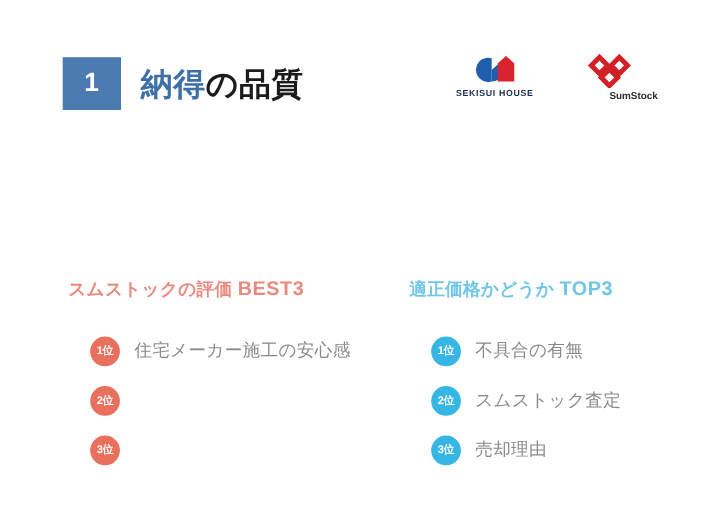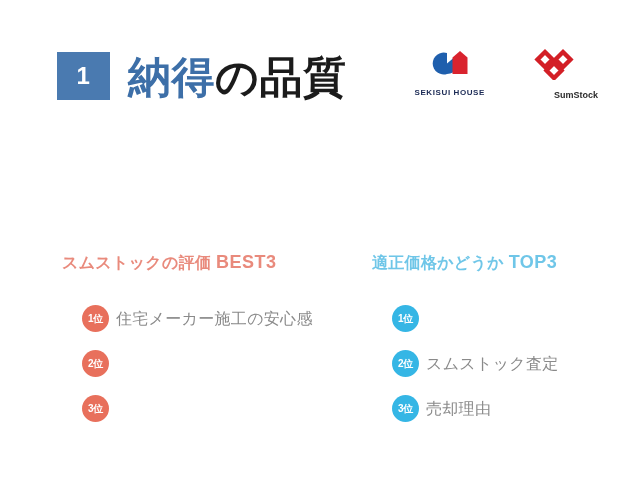--- a/index.html
+++ b/index.html
@@ -44,21 +44,21 @@
     color: #ffffff;
     font-size: 24px;
     font-weight: bold;
     line-height: 1;
     letter-spacing: 0.5px;
   }
   .title {
     position: absolute;
     left: 128px;
     top: 54px;
-    font-size: 43px;
+    font-size: 29px;
     font-weight: bold;
     line-height: 46px;
     white-space: nowrap;
     letter-spacing: 0.5px;
   }
   .title-accent { color: #3d6fa8; }
   .title-rest   { color: #1b1b1b; }
 
   
   .logos {
@@ -69,21 +69,21 @@
     align-items: flex-start;
     gap: 26px;
   }
   .logo-block {
     display: flex;
     flex-direction: column;
     align-items: center;
   }
   .logo-mark { display: block; }
   .logo-word {
-    margin-top: 11px;
+    margin-top: 3px;
     font-size: 8px;
     font-weight: bold;
     letter-spacing: 0.6px;
     line-height: 1;
     white-space: nowrap;
   }
   .logo-word.sekisui { color: #1b2a55; }
   .logo-word.sumstock {
     color: #2b2b2b;
     font-size: 9px;
@@ -159,21 +159,21 @@
     font-size: 10px;
     font-weight: bold;
     line-height: 1;
     letter-spacing: -0.3px;
     margin-left: 20px;
   }
   .column.left  .rank-badge { background: #e8705c; }
   .column.right .rank-badge { background: #35b6e5; }
 
   .item-label {
-    margin-left: 7px;
+    margin-left: 13px;
     font-size: 16px;
     color: #8a8a8a;
     line-height: 22px;
     white-space: nowrap;
     letter-spacing: 0.3px;
   }
 </style>
 </head>
 <body>
 
@@ -237,20 +237,21 @@
     </div>
 
     <div class="column right">
       <div class="col-head">
         <span class="jp">適正価格かどうか</span>
         <span class="en">TOP3</span>
       </div>
       <ul class="list">
         <li class="list-item">
           <span class="rank-badge">1位</span>
+          <span class="item-label">不具合の有無</span>
         </li>
         <li class="list-item">
           <span class="rank-badge">2位</span>
           <span class="item-label">スムストック査定</span>
         </li>
         <li class="list-item">
           <span class="rank-badge">3位</span>
           <span class="item-label">売却理由</span>
         </li>
       </ul>

